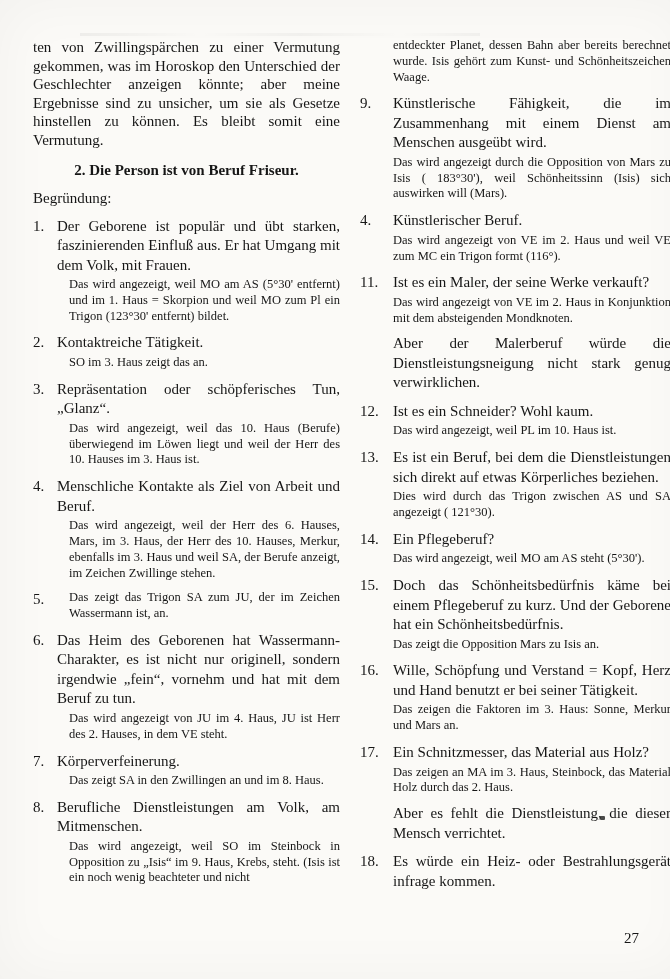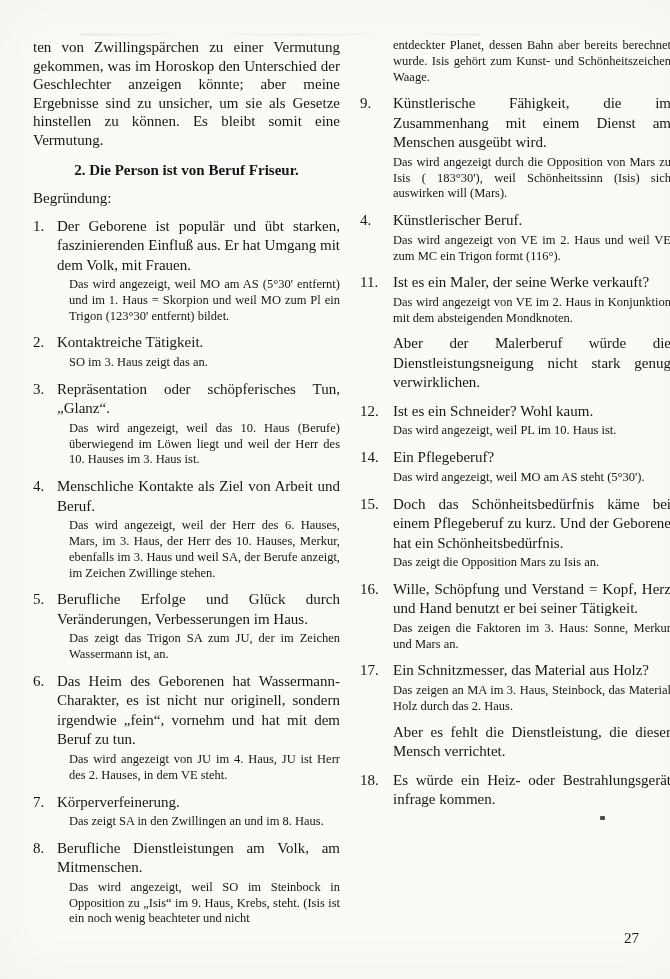--- a/index.html
+++ b/index.html
@@ -94,21 +94,21 @@
     </div>
     <div class="item">
       <div class="item-heading"><span class="num">3.</span><span>Repräsentation oder schöpferisches Tun, „Glanz“.</span></div>
       <p class="item-note">Das wird angezeigt, weil das 10. Haus (Berufe) überwiegend im Löwen liegt und weil der Herr des 10. Hauses im 3. Haus ist.</p>
     </div>
     <div class="item">
       <div class="item-heading"><span class="num">4.</span><span>Menschliche Kontakte als Ziel von Arbeit und Beruf.</span></div>
       <p class="item-note">Das wird angezeigt, weil der Herr des 6. Hauses, Mars, im 3. Haus, der Herr des 10. Hauses, Merkur, ebenfalls im 3. Haus und weil SA, der Berufe anzeigt, im Zeichen Zwillinge stehen.</p>
     </div>
     <div class="item">
-      <div class="item-heading"><span class="num">5.</span><span>Berufliche Erfolge und Glück durch Veränderungen, Verbesserungen im Haus.</span></div>
+      <div class="item-heading"><span class="num">5.</span></div>
       <p class="item-note">Das zeigt das Trigon SA zum JU, der im Zeichen Wassermann ist, an.</p>
     </div>
     <div class="item">
       <div class="item-heading"><span class="num">6.</span><span>Das Heim des Geborenen hat Wassermann-Charakter, es ist nicht nur originell, sondern irgendwie „fein“, vornehm und hat mit dem Beruf zu tun.</span></div>
       <p class="item-note">Das wird angezeigt von JU im 4. Haus, JU ist Herr des 2. Hauses, in dem VE steht.</p>
     </div>
     <div class="item">
       <div class="item-heading"><span class="num">7.</span><span>Körperverfeinerung.</span></div>
       <p class="item-note">Das zeigt SA in den Zwillingen an und im 8. Haus.</p>
     </div>
@@ -132,20 +132,24 @@
     <div class="item">
       <div class="item-heading"><span class="num">11.</span><span>Ist es ein Maler, der seine Werke verkauft?</span></div>
       <p class="item-note">Das wird angezeigt von VE im 2. Haus in Konjunktion mit dem absteigenden Mondknoten.</p>
       <p class="item-extra">Aber der Malerberuf würde die Dienstleistungsneigung nicht stark genug verwirklichen.</p>
     </div>
     <div class="item">
       <div class="item-heading"><span class="num">12.</span><span>Ist es ein Schneider? Wohl kaum.</span></div>
       <p class="item-note">Das wird angezeigt, weil PL im 10. Haus ist.</p>
     </div>
     <div class="item">
+      <div class="item-heading"><span class="num">13.</span><span>Es ist ein Beruf, bei dem die Dienstleistungen sich direkt auf etwas Körperliches beziehen.</span></div>
+      <p class="item-note">Dies wird durch das Trigon zwischen AS und SA angezeigt ( 121°30).</p>
+    </div>
+    <div class="item">
       <div class="item-heading"><span class="num">14.</span><span>Ein Pflegeberuf?</span></div>
       <p class="item-note">Das wird angezeigt, weil MO am AS steht (5°30').</p>
     </div>
     <div class="item">
       <div class="item-heading"><span class="num">15.</span><span>Doch das Schönheitsbedürfnis käme bei einem Pflegeberuf zu kurz. Und der Geborene hat ein Schönheitsbedürfnis.</span></div>
       <p class="item-note">Das zeigt die Opposition Mars zu Isis an.</p>
     </div>
     <div class="item">
       <div class="item-heading"><span class="num">16.</span><span>Wille, Schöpfung und Verstand = Kopf, Herz und Hand benutzt er bei seiner Tätigkeit.</span></div>
       <p class="item-note">Das zeigen die Faktoren im 3. Haus: Sonne, Merkur und Mars an.</p>

